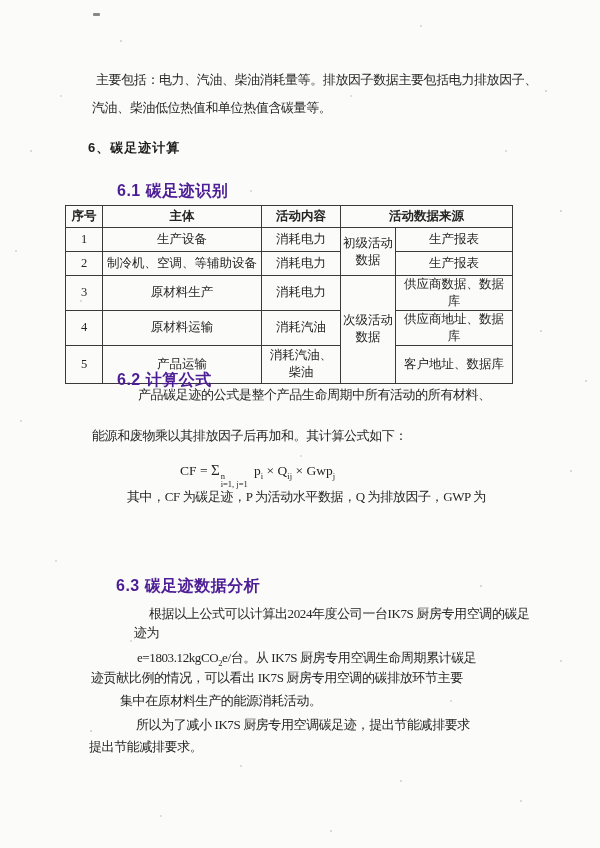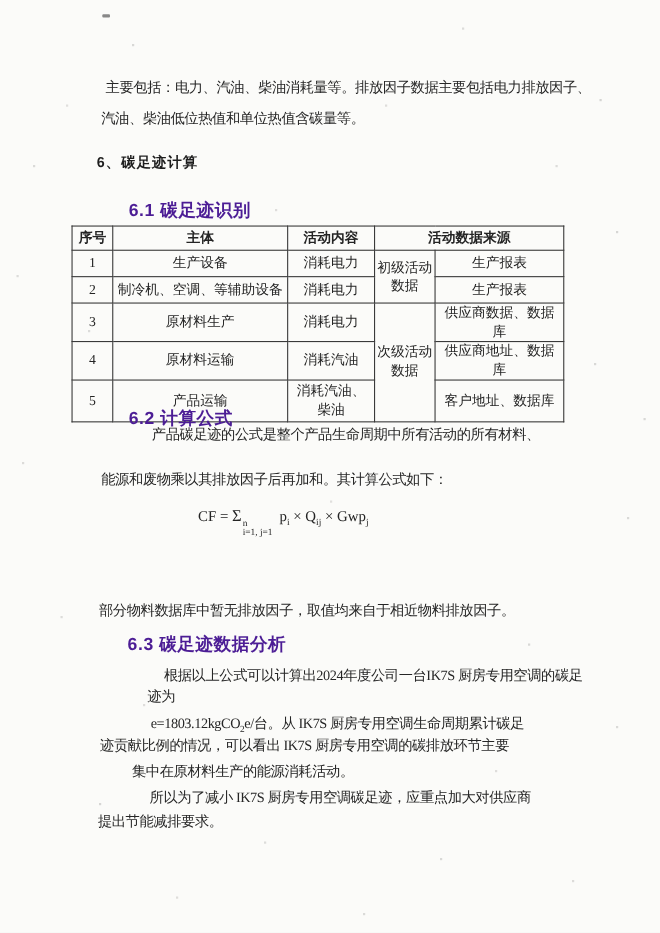--- a/index.html
+++ b/index.html
@@ -127,25 +127,25 @@
         <span>n</span>
         <span>i=1, j=1</span>
       </span>
     <span>p</span><sub>i</sub>
     <span>×</span>
     <span>Q</span><sub>ij</sub>
     <span>×</span>
     <span>Gwp</span><sub>j</sub>
   </div>
 
-  <div class="line" style="left:90px;top:546px;">部分物料数据库中暂无排放因子，取值均来自于相近物料排放因子。</div>
+  <div class="line" style="left:127px;top:488px;">其中，CF 为碳足迹，P 为活动水平数据，Q 为排放因子，GWP 为</div>
 
   <div class="h-sub" style="left:116px;top:576px;">6.3 碳足迹数据分析</div>
   <div class="line" style="left:137px;top:605px;margin-left:12px;">根据以上公式可以计算出2024年度公司一台IK7S 厨房专用空调的碳足</div>
   <div class="line" style="left:134px;top:624px;text-align:center;">迹为</div>
 
   <div class="line" style="left:137px;top:649px;"><span>e=1803.12kgCO</span><sub>2</sub><span>e/台。从 IK7S 厨房专用空调生命周期累计碳足</span></div>
   <div class="line" style="left:91px;top:669px;">迹贡献比例的情况，可以看出 IK7S 厨房专用空调的碳排放环节主要</div>
   <div class="line" style="left:92px;top:692px;margin-left:28px;">集中在原材料生产的能源消耗活动。</div>
 
-  <div class="line" style="left:136px;top:716px;">所以为了减小 IK7S 厨房专用空调碳足迹，应重点加大对供应商</div>
+  <div class="line" style="left:136px;top:716px;">所以为了减小 IK7S 厨房专用空调碳足迹，提出节能减排要求</div>
   <div class="line" style="left:89px;top:738px;">提出节能减排要求。</div>
 </div>
 
 </body></html>

